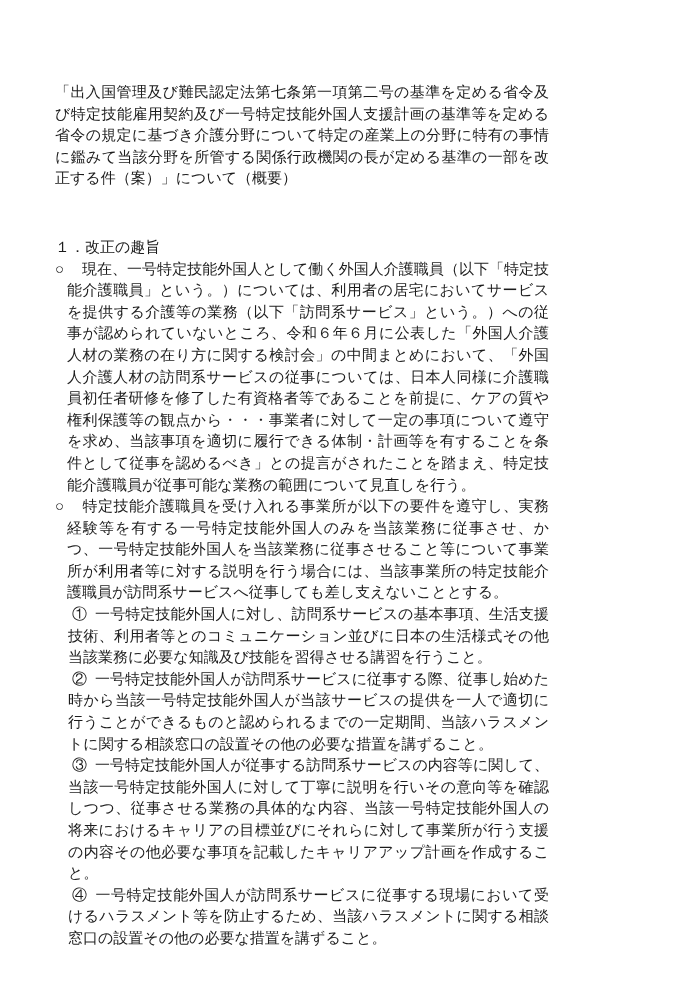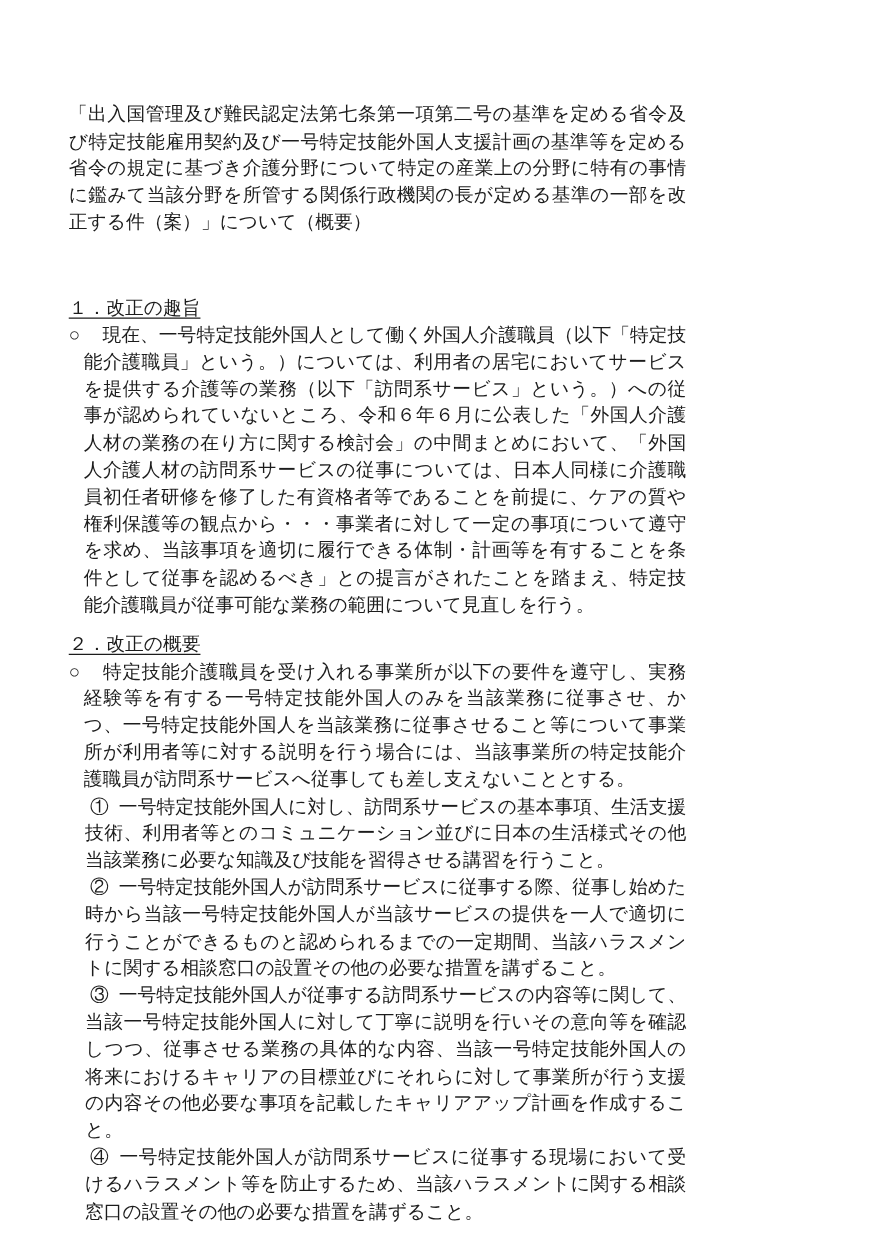--- a/index.html
+++ b/index.html
@@ -25,21 +25,20 @@
     margin: 0;
     padding: 0;
     font-size: 15px;
     font-weight: normal;
   }
   .doc-title {
     margin-bottom: 47px;
     text-align: justify;
   }
   .sec-heading {
-    text-decoration: underline;
     text-underline-offset: 3px;
   }
   .sec-heading.sec2 {
     margin-top: 10px;
   }
   
   .para-o {
     padding-left: 12px;
     text-indent: -12px;
     text-align: justify;
@@ -69,21 +68,20 @@
   <p class="doc-title">「出入国管理及び難民認定法第七条第一項第二号の基準を定める省令及び特定技能雇用契約及び一号特定技能外国人支援計画の基準等を定める省令の規定に基づき介護分野について特定の産業上の分野に特有の事情に鑑みて当該分野を所管する関係行政機関の長が定める基準の一部を改正する件（案）」について（概要）</p>
 
   <section>
     <h2 class="sec-heading">１．改正の趣旨</h2>
     <p class="para-o">
       <span class="mk">○</span><span>現在、一号特定技能外国人として働く外国人介護職員（以下「特定技能介護職員」という。）については、利用者の居宅においてサービスを提供する介護等の業務（以下「訪問系サービス」という。）への従事が認められていないところ、令和６年６月に公表した「外国人介護人材の業務の在り方に関する検討会」の中間まとめにおいて、「外国人介護人材の訪問系サービスの従事については、日本人同様に介護職員初任者研修を修了した有資格者等であることを前提に、ケアの質や権利保護等の観点から・・・事業者に対して一定の事項について遵守を求め、当該事項を適切に履行できる体制・計画等を有することを条件として従事を認めるべき」との提言がされたことを踏まえ、特定技能介護職員が従事可能な業務の範囲について見直しを行う。</span>
     </p>
   </section>
 
   <section>
-    <h2 class="sec-heading sec2">２．改正の概要</h2>
     <p class="para-o">
       <span class="mk">○</span><span>特定技能介護職員を受け入れる事業所が以下の要件を遵守し、実務経験等を有する一号特定技能外国人のみを当該業務に従事させ、かつ、一号特定技能外国人を当該業務に従事させること等について事業所が利用者等に対する説明を行う場合には、当該事業所の特定技能介護職員が訪問系サービスへ従事しても差し支えないこととする。</span>
     </p>
 
     <p class="item">
       <span class="mk">①</span><span>一号特定技能外国人に対し、訪問系サービスの基本事項、生活支援技術、利用者等とのコミュニケーション並びに日本の生活様式その他当該業務に必要な知識及び技能を習得させる講習を行うこと。</span>
     </p>
 
     <p class="item">
       <span class="mk">②</span><span>一号特定技能外国人が訪問系サービスに従事する際、従事し始めた時から当該一号特定技能外国人が当該サービスの提供を一人で適切に行うことができるものと認められるまでの一定期間、当該ハラスメントに関する相談窓口の設置その他の必要な措置を講ずること。</span>

